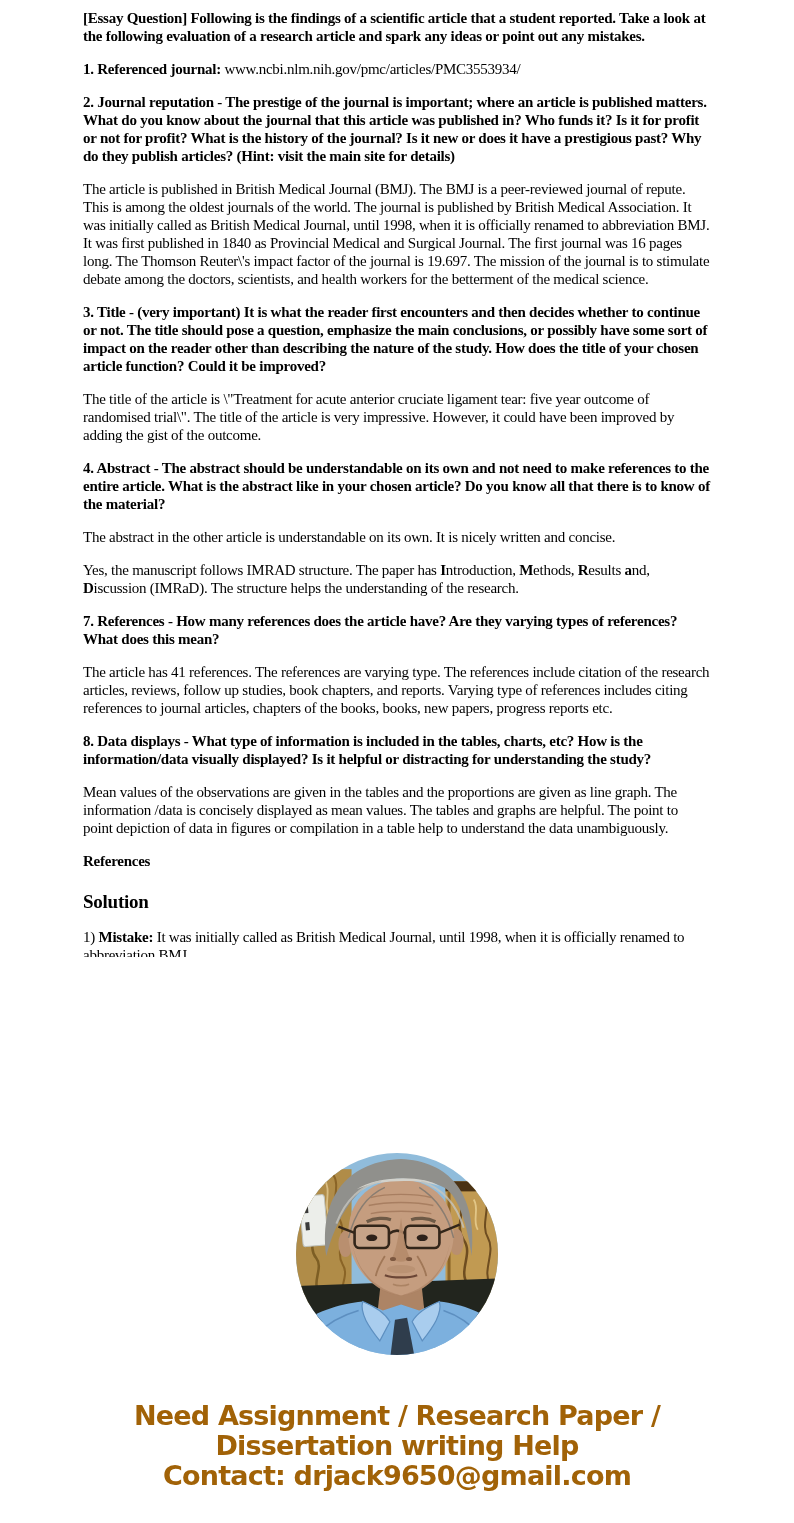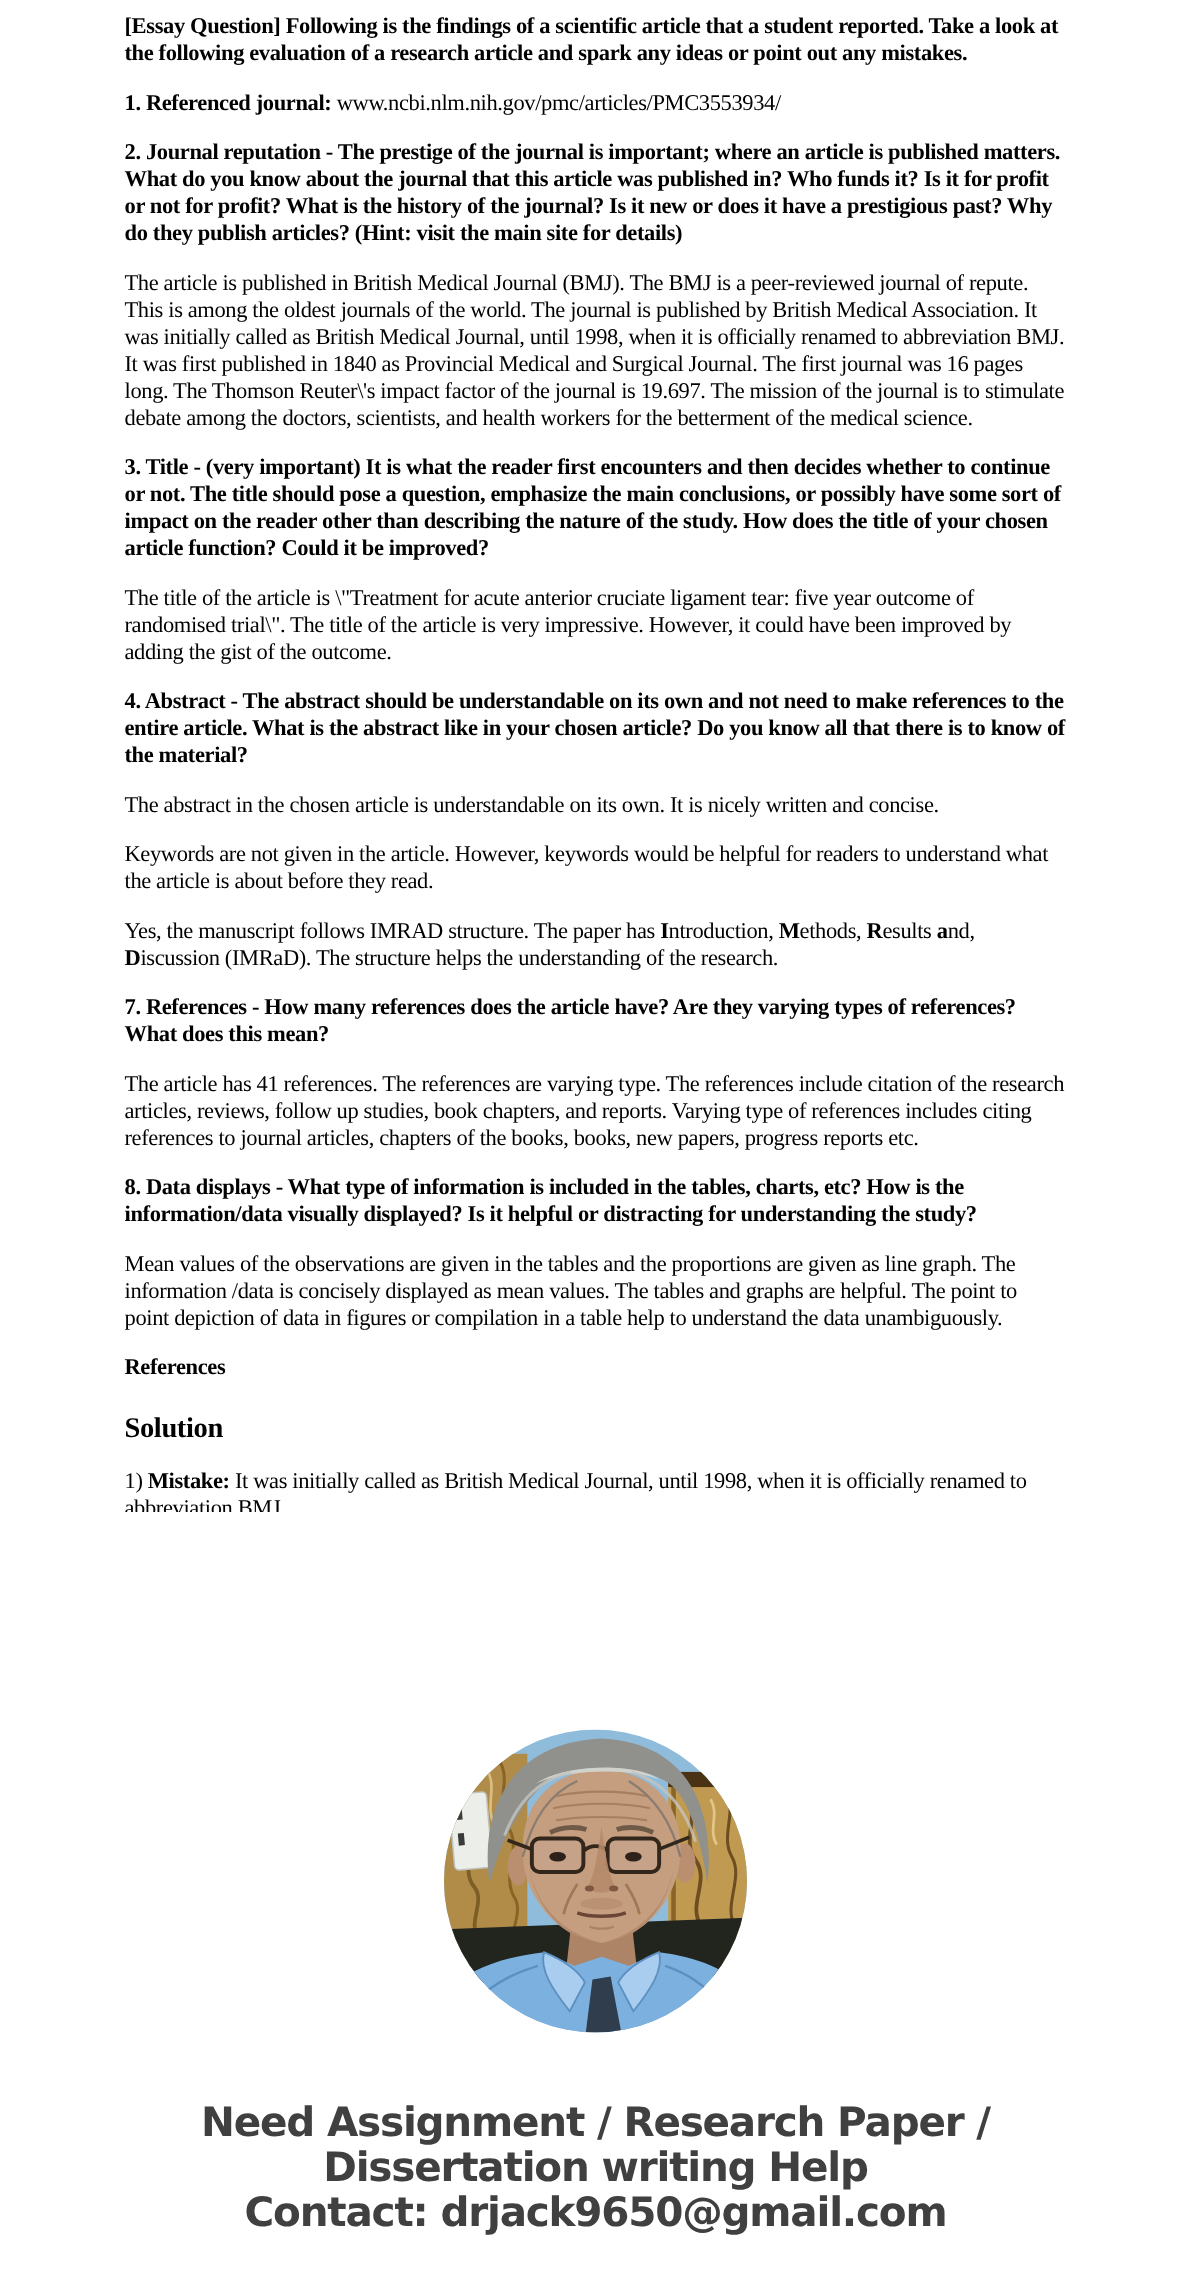--- a/index.html
+++ b/index.html
@@ -21,43 +21,42 @@
     font-weight:bold;font-size:19px;line-height:22px;margin:21px 0 13px 0;
   }
   .clip2{max-height:29px;overflow:hidden;}
   .photo-wrap{
     margin-top:7px;height:202px;display:flex;justify-content:center;
   }
   .photo-wrap svg{display:block;}
   .footer{
     margin-top:46px;text-align:center;
     font-family:"DejaVu Sans", sans-serif;font-weight:bold;
-    font-size:27px;line-height:30px;letter-spacing:-0.8px;color:#404040;
+    font-size:27px;line-height:30px;letter-spacing:-0.8px;color:#a16207;
   }
   .footer p{margin:0 10px;}
 </style>
 </head>
 <body>
 
 <div class="page">
 
   <div class="doc">
     <p class="q">[Essay Question] Following is the findings of a scientific article that a student reported. Take a look at the following evaluation of a research article and spark any ideas or point out any mistakes.</p>
     <p><b>1. Referenced journal: </b>www.ncbi.nlm.nih.gov/pmc/articles/PMC3553934/</p>
 
     <p class="q">2. Journal reputation - The prestige of the journal is important; where an article is published matters. What do you know about the journal that this article was published in? Who funds it? Is it for profit or not for profit? What is the history of the journal? Is it new or does it have a prestigious past? Why do they publish articles? (Hint: visit the main site for details)</p>
     <p>The article is published in British Medical Journal (BMJ). The BMJ is a peer-reviewed journal of repute. This is among the oldest journals of the world. The journal is published by British Medical Association. It was initially called as British Medical Journal, until 1998, when it is officially renamed to abbreviation BMJ. It was first published in 1840 as Provincial Medical and Surgical Journal. The first journal was 16 pages long. The Thomson Reuter\'s impact factor of the journal is 19.697. The mission of the journal is to stimulate debate among the doctors, scientists, and health workers for the betterment of the medical science.</p>
 
     <p class="q">3. Title - (very important) It is what the reader first encounters and then decides whether to continue or not. The title should pose a question, emphasize the main conclusions, or possibly have some sort of impact on the reader other than describing the nature of the study. How does the title of your chosen article function? Could it be improved?</p>
     <p>The title of the article is \"Treatment for acute anterior cruciate ligament tear: five year outcome of randomised trial\". The title of the article is very impressive. However, it could have been improved by adding the gist of the outcome.</p>
 
     <p class="q">4. Abstract - The abstract should be understandable on its own and not need to make references to the entire article. What is the abstract like in your chosen article? Do you know all that there is to know of the material?</p>
-    <p>The abstract in the chosen article is understandable on its own. It is nicely written and concise.</p>
+    <p>The abstract in the other article is understandable on its own. It is nicely written and concise.</p>
 
-    <p>Keywords are not given in the article. However, keywords would be helpful for readers to understand what the article is about before they read.</p>
 
     <p>Yes, the manuscript follows IMRAD structure. The paper has <b>I</b>ntroduction, <b>M</b>ethods, <b>R</b>esults <b>a</b>nd, <b>D</b>iscussion (IMRaD). The structure helps the understanding of the research.</p>
 
     <p class="q">7. References - How many references does the article have? Are they varying types of references? What does this mean?</p>
     <p>The article has 41 references. The references are varying type. The references include citation of the research articles, reviews, follow up studies, book chapters, and reports. Varying type of references includes citing references to journal articles, chapters of the books, books, new papers, progress reports etc.</p>
 
     <p class="q">8. Data displays - What type of information is included in the tables, charts, etc? How is the information/data visually displayed? Is it helpful or distracting for understanding the study?</p>
     <p>Mean values of the observations are given in the tables and the proportions are given as line graph. The information /data is concisely displayed as mean values. The tables and graphs are helpful. The point to point depiction of data in figures or compilation in a table help to understand the data unambiguously.</p>
 
     <p class="ref-head">References</p>

